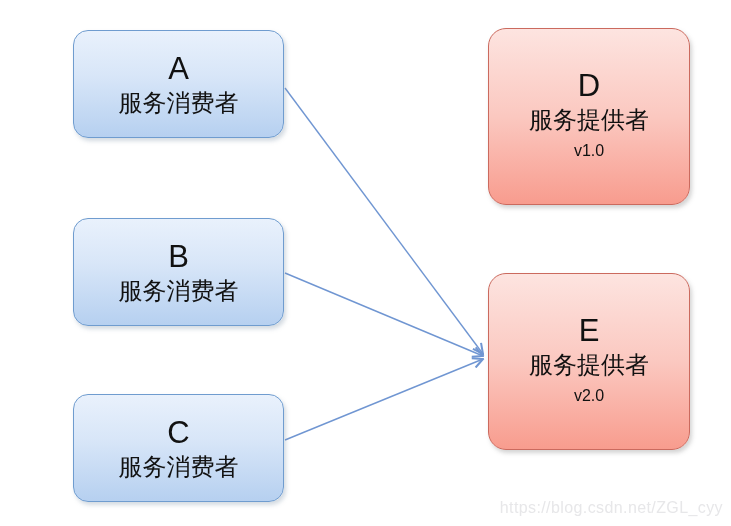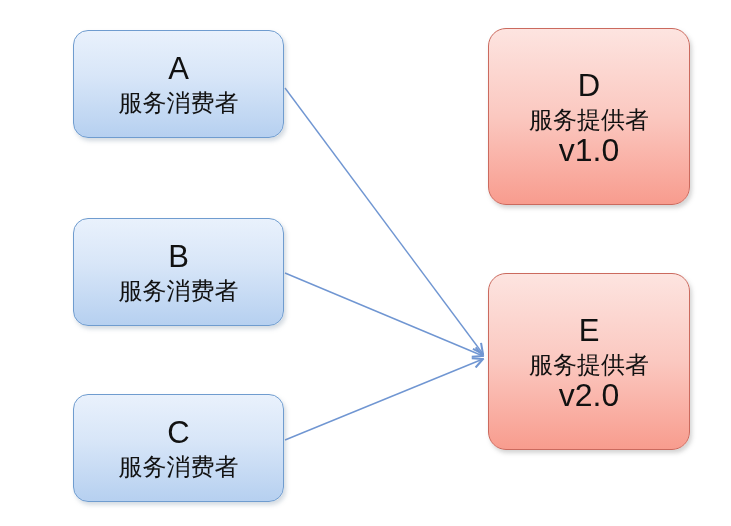--- a/index.html
+++ b/index.html
@@ -25,21 +25,21 @@
     background:linear-gradient(180deg,#fde4e0 0%,#fbc8c0 50%,#f89c8e 100%);
     box-shadow:2px 3px 4px rgba(128,128,128,0.35);
   }
   #node-a { left:73px;  top:30px;  }
   #node-b { left:73px;  top:218px; }
   #node-c { left:73px;  top:394px; }
   #node-d { left:488px; top:28px;  }
   #node-e { left:488px; top:273px; }
   .letter  { font-size:31px; line-height:36px; }
   .label   { font-size:24px; line-height:31px; }
-  .version { font-size:32px; line-height:31px; }
+  .version { font-size:16px; line-height:31px; }
   .watermark {
     position:absolute; right:8px; bottom:9px;
     font-size:16px; letter-spacing:0.4px; color:#e7e7e9;
     user-select:none; white-space:nowrap;
   }
 </style>
 </head>
 <body>
 
 <div class="canvas">
@@ -75,14 +75,15 @@
     <div class="label">服务提供者</div>
     <div class="version">v1.0</div>
   </div>
 
   <div class="node provider" id="node-e">
     <div class="letter">E</div>
     <div class="label">服务提供者</div>
     <div class="version">v2.0</div>
   </div>
 
+  <div class="watermark">https://blog.csdn.net/ZGL_cyy</div>
 
 </div>
 
 </body></html>

